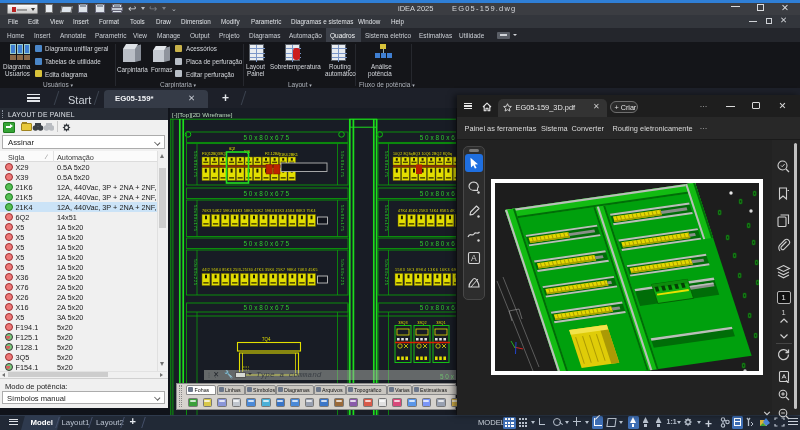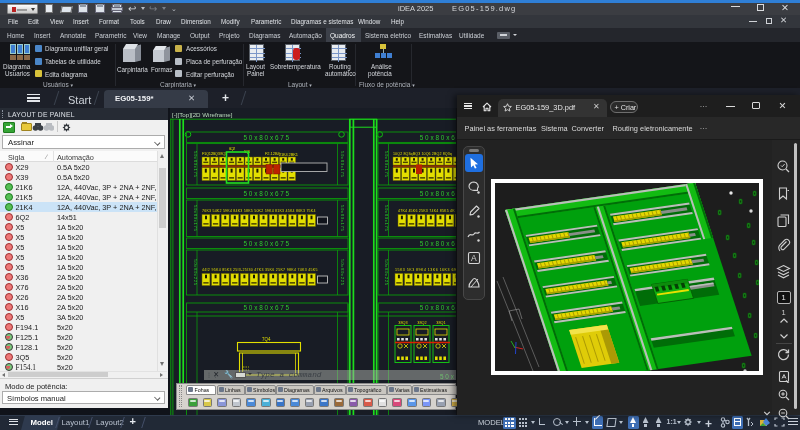--- a/index.html
+++ b/index.html
@@ -707,21 +707,21 @@
     <div class="abs" style="left:57px;top:333.3px;color:#1a1a1a;font-size:7.3px;white-space:nowrap;width:99px;overflow:hidden;white-space:nowrap;">5x20</div>
     <div class="abs" style="left:4.5px;top:342.9px;width:8px;height:8px;border-radius:50%;background:#7ac87a;border:1.4px solid #3a3a3a;"></div>
     <div class="abs" style="left:5.5px;top:346.3px;width:4px;height:3px;border-radius:0 0 4px 4px;background:#d86060;"></div>
     <div class="abs" style="left:15.5px;top:343.3px;color:#1a1a1a;font-size:7.3px;white-space:nowrap;">F128.1</div>
     <div class="abs" style="left:57px;top:343.3px;color:#1a1a1a;font-size:7.3px;white-space:nowrap;width:99px;overflow:hidden;white-space:nowrap;">5x20</div>
     <div class="abs" style="left:4.5px;top:352.9px;width:8px;height:8px;border-radius:50%;background:#ee7878;border:1.4px solid #9c3030;"></div>
     <div class="abs" style="left:15.5px;top:353.3px;color:#1a1a1a;font-size:7.3px;white-space:nowrap;">3Q5</div>
     <div class="abs" style="left:57px;top:353.3px;color:#1a1a1a;font-size:7.3px;white-space:nowrap;width:99px;overflow:hidden;white-space:nowrap;">5x20</div>
     <div class="abs" style="left:4.5px;top:362.9px;width:8px;height:8px;border-radius:50%;background:#7ac87a;border:1.4px solid #3a3a3a;"></div>
     <div class="abs" style="left:5.5px;top:366.3px;width:4px;height:3px;border-radius:0 0 4px 4px;background:#d86060;"></div>
-    <div class="abs" style="left:15.5px;top:363.3px;color:#1a1a1a;font-size:7.3px;white-space:nowrap;font-family:Liberation Serif, serif;">F154.1</div>
+    <div class="abs" style="left:15.5px;top:363.3px;color:#1a1a1a;font-size:7.3px;white-space:nowrap;">F154.1</div>
     <div class="abs" style="left:57px;top:363.3px;color:#1a1a1a;font-size:7.3px;white-space:nowrap;width:99px;overflow:hidden;white-space:nowrap;">5x20</div>
 
 <div class="abs" style="left:0;top:371px;width:167px;height:7px;background:#f0f0f0;border-top:1px solid #e2e2e2;"></div>
 <div class="abs" style="left:2px;top:372.7px;width:0;height:0;border-top:2.5px solid transparent;border-bottom:2.5px solid transparent;border-right:3.5px solid #707070;"></div>
 <div class="abs" style="left:160px;top:372.7px;width:0;height:0;border-top:2.5px solid transparent;border-bottom:2.5px solid transparent;border-left:3.5px solid #707070;"></div>
 <div class="abs" style="left:8px;top:371.8px;width:100px;height:5.5px;background:#cdcdcd;"></div>
 <div class="abs" style="left:0;top:378px;width:167.5px;height:1px;background:#d0d0d0;"></div>
 <div class="abs" style="left:5px;top:381.5px;color:#222;font-size:7.6px;">Modo de potência:</div>
 <div class="abs" style="left:2px;top:391px;width:163px;height:13px;background:#fff;border:1px solid #acacac;"></div>
 <div class="abs" style="left:7px;top:393.8px;color:#222;font-size:7.6px;">Símbolos manual</div>

